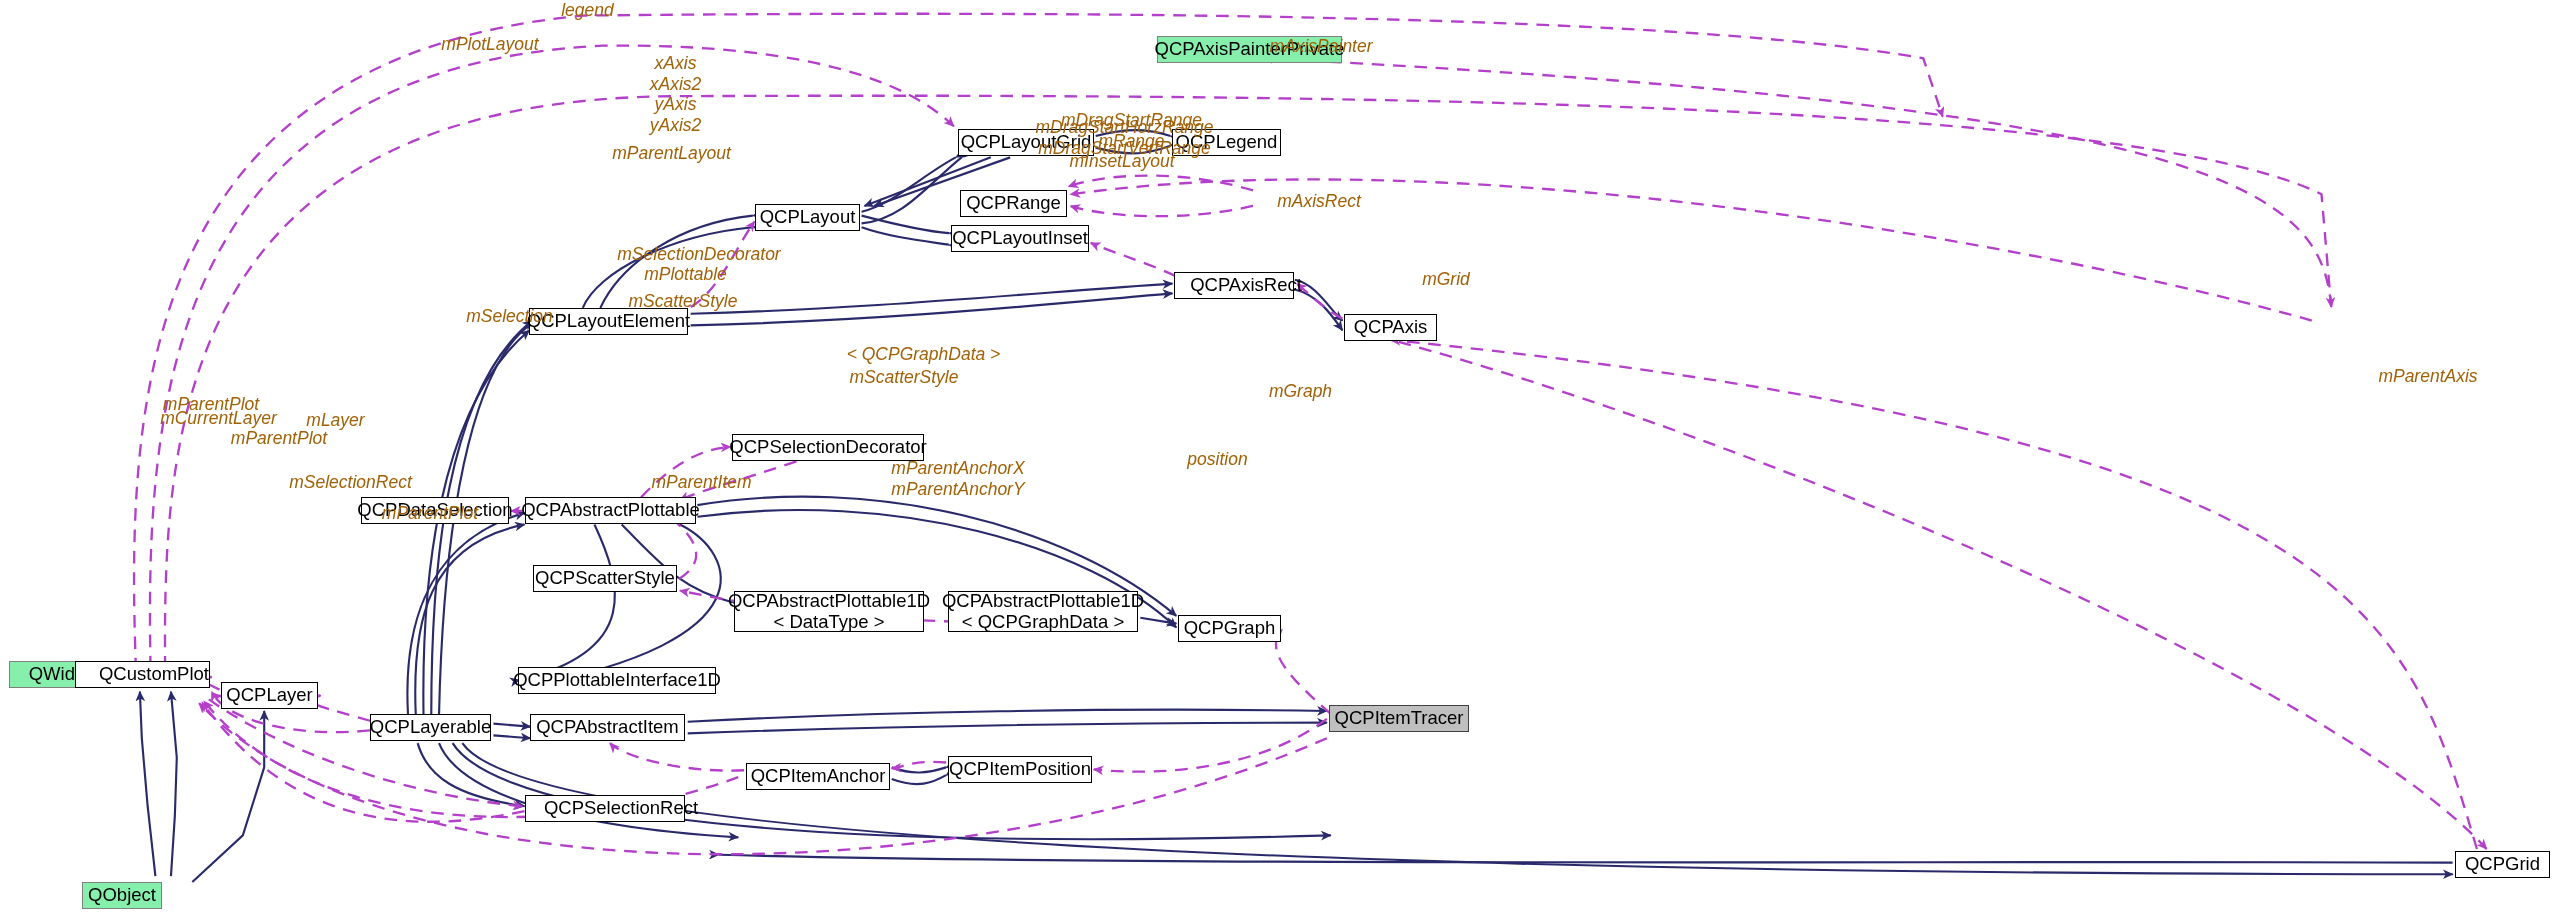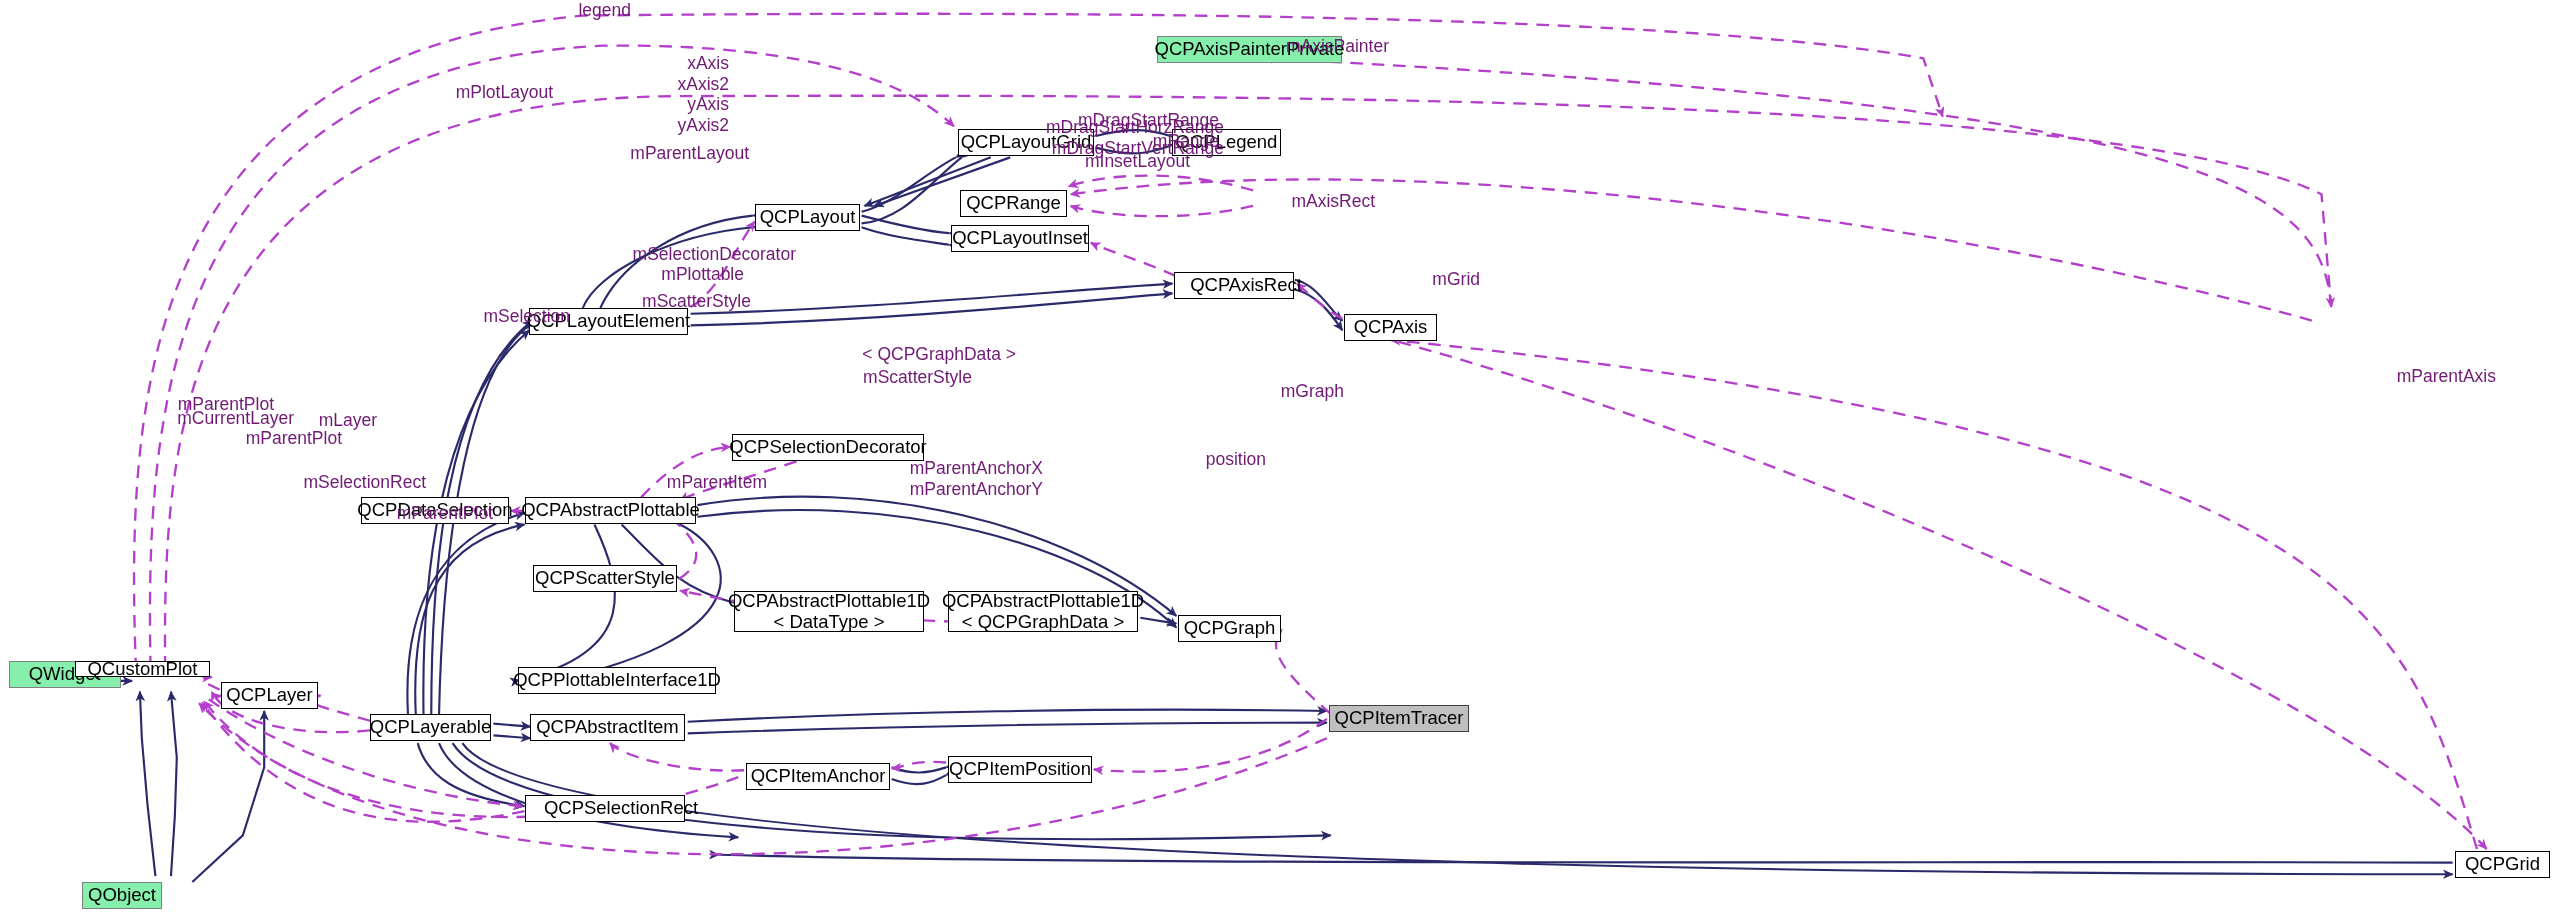--- a/index.html
+++ b/index.html
@@ -46,26 +46,27 @@
     border-color: #404040;
   }
   .node.plain {
     border-color: #808080;
     background: #86efac;
   }
   .node .ln2 { display: block; }
   .edge-label {
     position: absolute;
     font-size: 17.5px;
-    color: #701a75;
+    color: #a16207;
     white-space: pre;
-    text-align: right;
+    text-align: center;
     line-height: 1.18;
     z-index: 6;
     pointer-events: none;
+    font-style: italic;
   }
 </style>
 </head>
 <body>
 
 <div id="diagram">
 
   <svg id="edge-layer" viewBox="0 0 2652 943" xmlns="http://www.w3.org/2000/svg">
     <defs>
       <marker id="arrI" markerWidth="12" markerHeight="12" refX="10" refY="5" orient="auto" markerUnits="userSpaceOnUse">
@@ -200,21 +201,21 @@
       <path d="M540,835 C420,860 300,850 208,723"></path>
     </g>
   </svg>
 
   <div class="node plain" style="left:8.7px;top:661px;width:112px;height:27px;">
     <span>QWidget</span>
   </div>
   <div class="node plain" style="left:82px;top:882px;width:80px;height:27px;">
     <span>QObject</span>
   </div>
-  <div class="node" style="left:75px;top:661px;width:135px;height:16px;">
+  <div class="node" style="left:75px;top:661px;width:135px;height:27px;align-items:flex-end;">
     <span>QCustomPlot</span>
   </div>
   <div class="node" style="left:221px;top:682px;width:97px;height:27px;">
     <span>QCPLayer</span>
   </div>
   <div class="node" style="left:370px;top:714px;width:121px;height:27px;">
     <span>QCPLayerable</span>
   </div>
   <div class="node" style="left:525px;top:795px;width:160px;height:27px;padding-left:32px;">
     <span>QCPSelectionRect</span>
@@ -282,21 +283,21 @@
     <span>QCPAxisRect</span>
   </div>
   <div class="node" style="left:1344px;top:314px;width:93px;height:27px;">
     <span>QCPAxis</span>
   </div>
   <div class="node" style="left:2455px;top:851px;width:95px;height:27px;">
     <span>QCPGrid</span>
   </div>
 
   <div class="edge-label" style="left:544px;top:0px;width:87px;">legend</div>
-  <div class="edge-label" style="left:427px;top:34px;width:126px;margin-top:48px;">mPlotLayout</div>
+  <div class="edge-label" style="left:427px;top:34px;width:126px;">mPlotLayout</div>
   <div class="edge-label" style="left:622px;top:53px;width:107px;">xAxis
 xAxis2
 yAxis
 yAxis2</div>
   <div class="edge-label" style="left:1253px;top:36px;width:136px;">mAxisPainter</div>
   <div class="edge-label" style="left:1044px;top:110px;width:175px;">mDragStartRange
 mRange</div>
   <div class="edge-label" style="left:1025px;top:117px;width:199px;">mDragStartHorzRange
 mDragStartVertRange</div>
   <div class="edge-label" style="left:594px;top:143px;width:155px;">mParentLayout</div>

